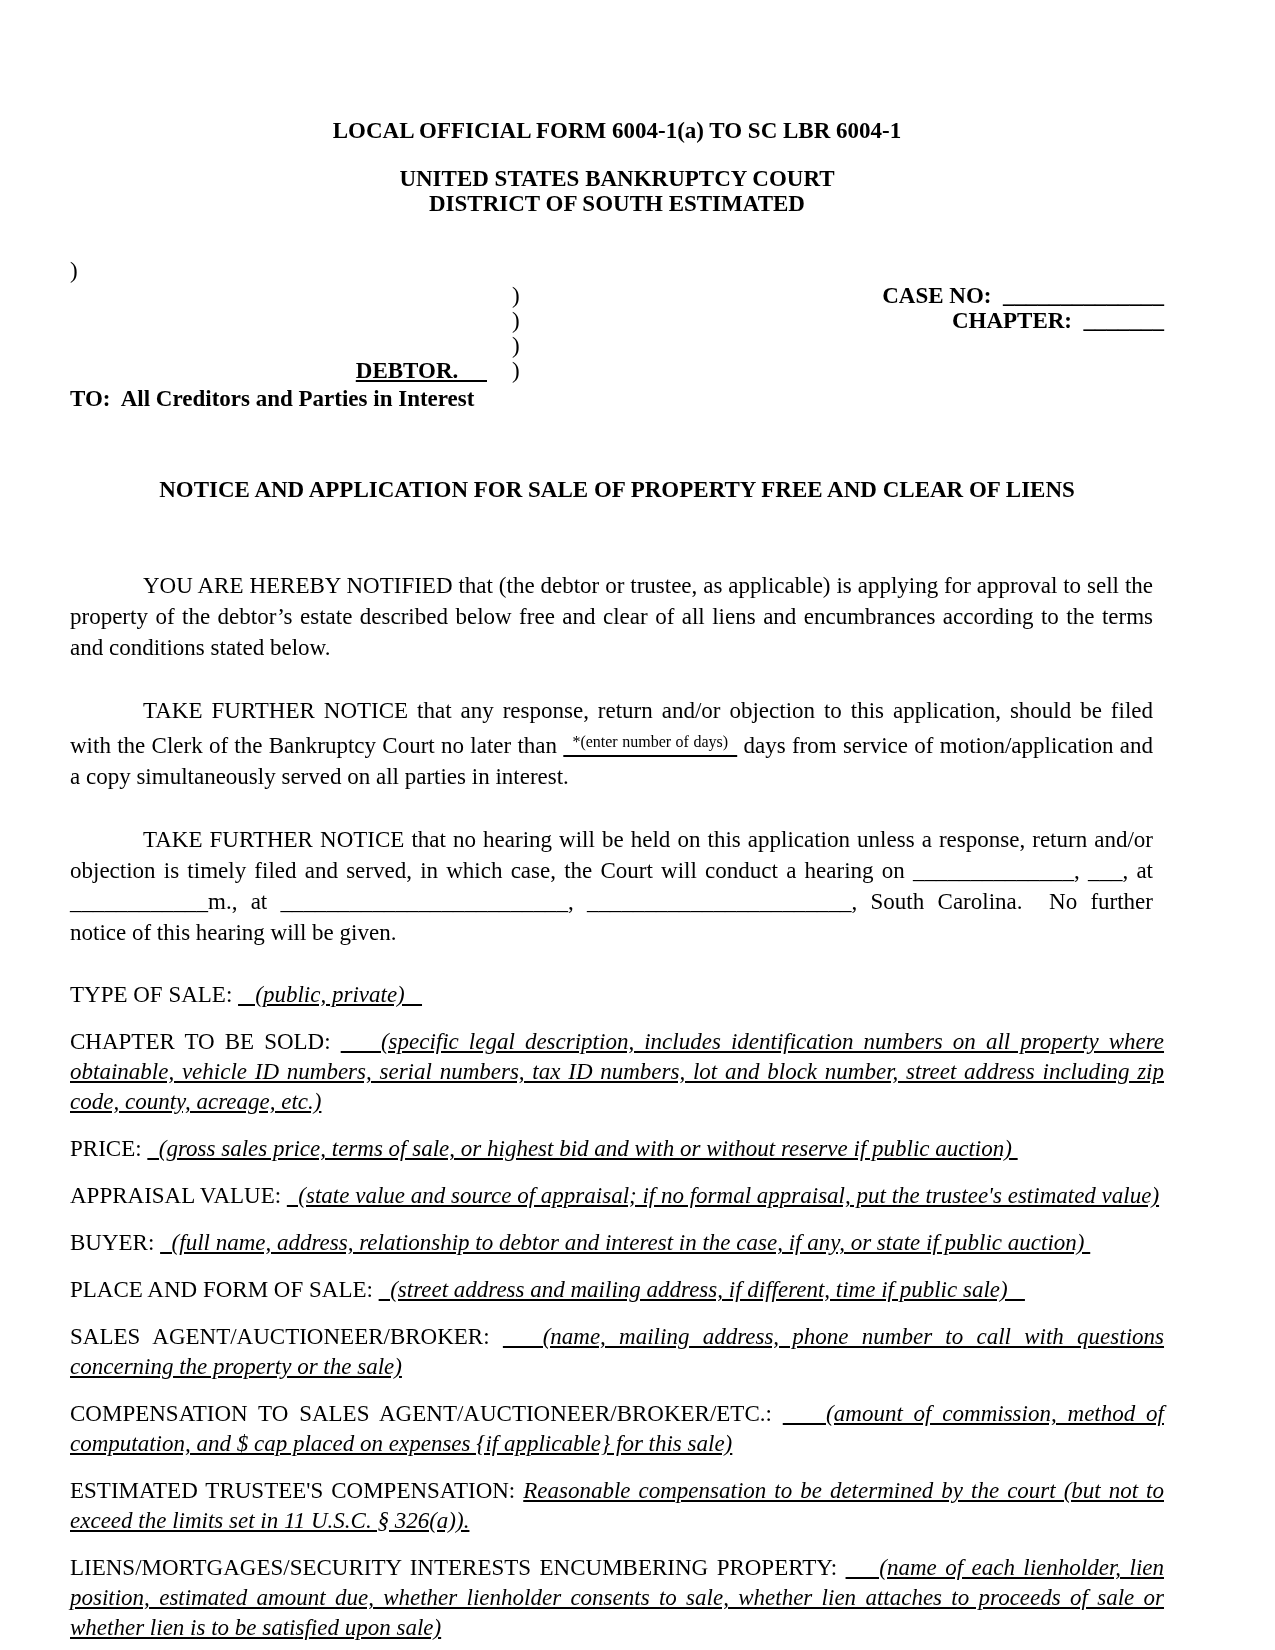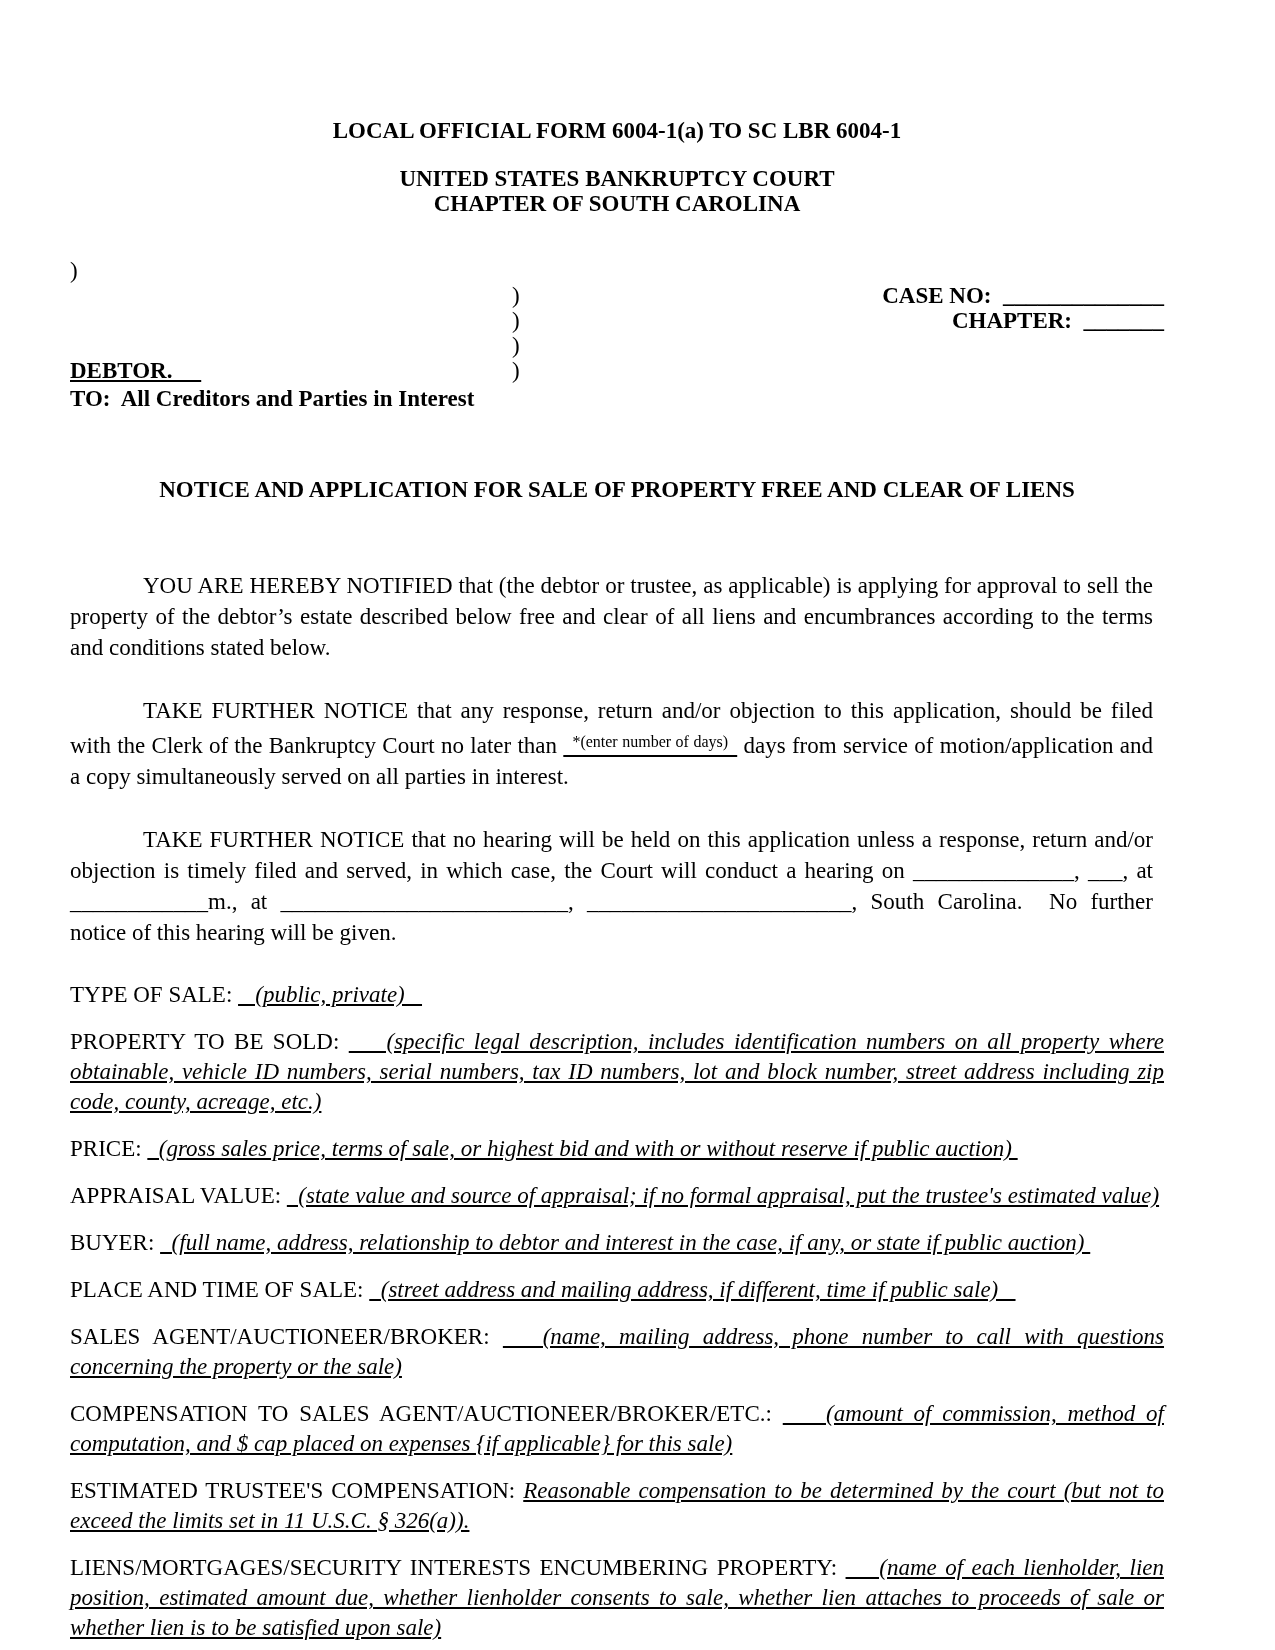--- a/index.html
+++ b/index.html
@@ -19,21 +19,21 @@
   .center { text-align: center; }
   .bold { font-weight: bold; }
 
   .hdr-form { margin-bottom: 22px; }
   .hdr-court { line-height: 25px; margin-bottom: 42px; }
 
   
   .caption { width: 100%; }
   .cap-row { display: grid; grid-template-columns: 442px 75px auto; height: 25px; line-height: 25px; }
   .cap-l { text-align: left; }
-  .cap-l.debtor-cell { text-align: left; padding-right: 25px; }
+  .cap-l.debtor-cell { text-align: right; padding-right: 25px; }
   .cap-p { text-align: left; }
   .cap-r { text-align: right; }
   .debtor { font-weight: bold; text-decoration: underline; }
 
   .to-line { margin-top: 3px; margin-bottom: 64px; line-height: 25px; }
 
   .doc-title { margin-bottom: 66px; line-height: 29px; }
 
   .para {
     text-align: justify;
@@ -55,21 +55,21 @@
 </style>
 </head>
 <body>
 
 <div class="page">
 
   <div class="center bold hdr-form">LOCAL OFFICIAL FORM 6004-1(a) TO SC LBR 6004-1</div>
 
   <div class="center bold hdr-court">
     <div>UNITED STATES BANKRUPTCY COURT</div>
-    <div>CHAPTER OF SOUTH CAROLINA</div>
+    <div>DISTRICT OF SOUTH ESTIMATED</div>
   </div>
 
   <div class="caption">
     <div class="cap-row">
       <div class="cap-p">)</div>
       <div class="cap-r"></div>
     </div>
     <div class="cap-row">
       <div class="cap-l"></div>
       <div class="cap-p">)</div>
@@ -107,41 +107,41 @@
   <p class="para">TAKE FURTHER NOTICE that no hearing will be held on this application unless a response, return and/or objection is timely filed and served, in which case, the Court will conduct a hearing on ______________, ___, at ____________m., at _________________________, _______________________, South Carolina. &nbsp;No further notice of this hearing will be given.</p>
 
   <div class="fields">
 
     <div class="field">
       <span class="flabel">TYPE OF SALE:</span>
       <span class="fvalue">&nbsp;&nbsp;&nbsp;(public, private)&nbsp;&nbsp;&nbsp;</span>
     </div>
 
     <div class="field">
-      <span class="flabel">PROPERTY TO BE SOLD:</span>
+      <span class="flabel">CHAPTER TO BE SOLD:</span>
       <span class="fvalue">&nbsp;&nbsp;&nbsp;&nbsp;(specific legal description, includes identification numbers on all property where obtainable, vehicle ID numbers, serial numbers, tax ID numbers, lot and block number, street address including zip code, county, acreage, etc.)</span>
     </div>
 
     <div class="field">
       <span class="flabel">PRICE:</span>
       <span class="fvalue">&nbsp;&nbsp;(gross sales price, terms of sale, or highest bid and with or without reserve if public auction)&nbsp;</span>
     </div>
 
     <div class="field">
       <span class="flabel">APPRAISAL VALUE:</span>
       <span class="fvalue">&nbsp;&nbsp;(state value and source of appraisal; if no formal appraisal, put the trustee's estimated value)</span>
     </div>
 
     <div class="field">
       <span class="flabel">BUYER:</span>
       <span class="fvalue">&nbsp;&nbsp;(full name, address, relationship to debtor and interest in the case, if any, or state if public auction)&nbsp;</span>
     </div>
 
     <div class="field">
-      <span class="flabel">PLACE AND TIME OF SALE:</span>
+      <span class="flabel">PLACE AND FORM OF SALE:</span>
       <span class="fvalue">&nbsp;&nbsp;(street address and mailing address, if different, time if public sale)&nbsp;&nbsp;&nbsp;</span>
     </div>
 
     <div class="field">
       <span class="flabel">SALES AGENT/AUCTIONEER/BROKER:</span>
       <span class="fvalue">&nbsp;&nbsp;&nbsp;(name, mailing address, phone number to call with questions concerning the property or the sale)</span>
     </div>
 
     <div class="field">
       <span class="flabel">COMPENSATION TO SALES AGENT/AUCTIONEER/BROKER/ETC.:</span>

